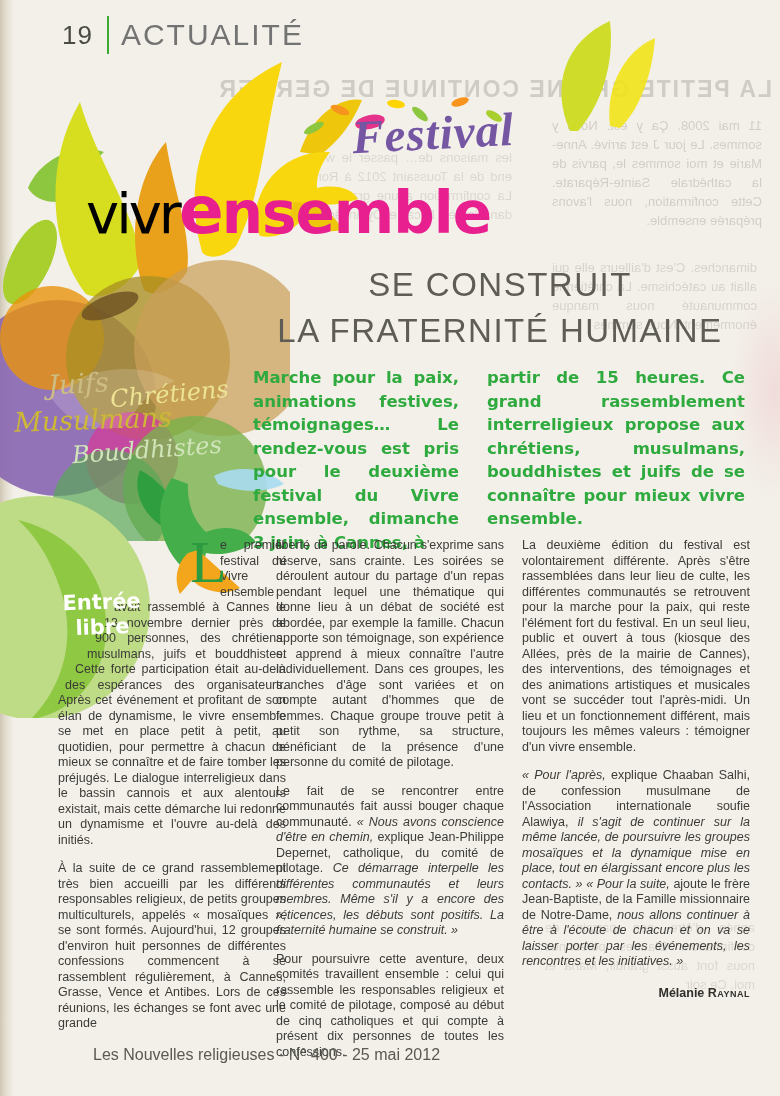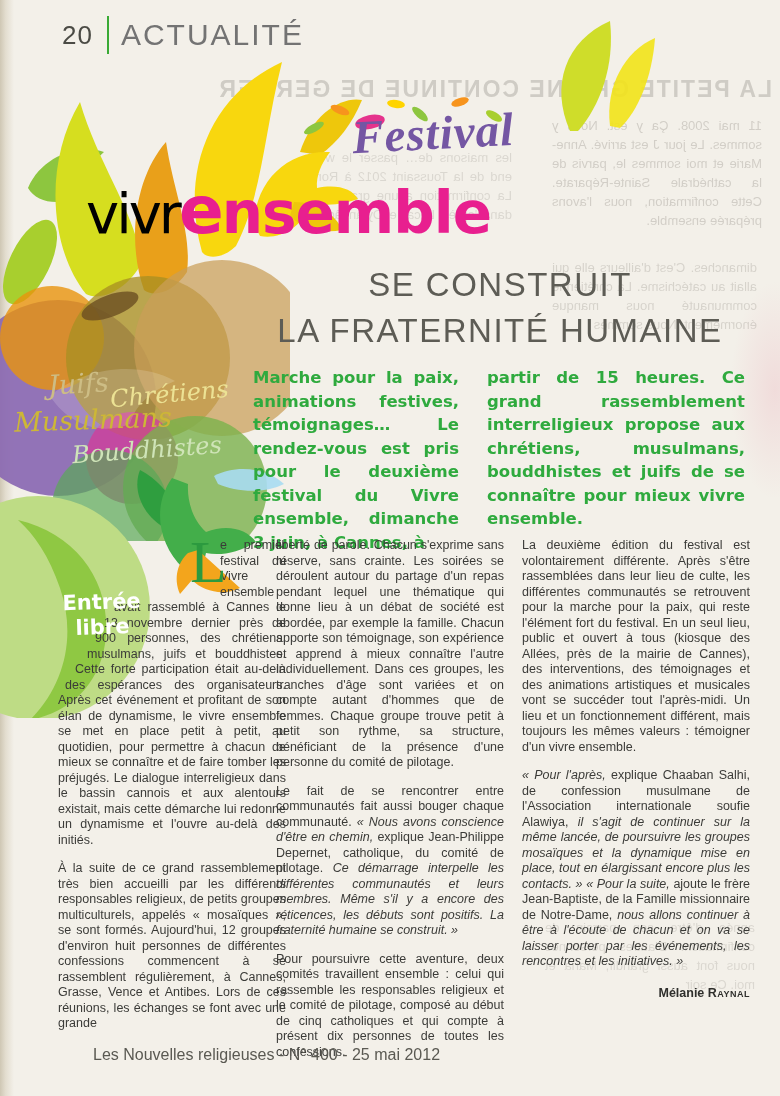--- a/index.html
+++ b/index.html
@@ -101,21 +101,21 @@
   <div class="scan-edge"></div>
   <div class="pink-bleed"></div>
 
   <div class="ghost ghost-headline">LA PETITE GRAINE CONTINUE DE GERMER</div>
   <div class="ghost ghost-b0">11 mai 2008. Ça y est. Nous y sommes. Le jour J est arrivé. Anne-Marie et moi sommes le, parvis de la cathédrale Sainte-Réparate. Cette confirmation, nous l'avons préparée ensemble.</div>
   <div class="ghost ghost-b1">les maisons de… passer le week-end de la Toussaint 2012 à Rome. La confirmation a une grande part dans l'après. Lucas et Dylan, âgé de</div>
   <div class="ghost ghost-b2">dimanches. C'est d'ailleurs elle qui allait au catéchisme. La chrétienne communauté nous manque énormément. Nous sommes</div>
   <div class="ghost ghost-b3">année d'être son parrain de confirmation. D'autres personnes nous font aussi grandir, Maria et moi. Ce soir</div>
 
   <div class="hdr">
-    <span class="pagenum">20</span>
+    <span class="pagenum">19</span>
     <span class="rule"></span>
     <span class="section">ACTUALITÉ</span>
   </div>
 
   <svg class="deco deco-top" width="370" height="280" viewBox="0 0 370 280">
     <ellipse cx="36" cy="210" rx="20" ry="46" transform="rotate(26 36 210)" fill="#a8cf2e"></ellipse>
     <path d="M34 136 C48 104 84 92 110 100 C94 114 86 130 84 146 C62 154 42 150 34 136 Z" fill="#8dc63f"></path>
     <path d="M92 242 C55 196 50 110 86 50 C104 112 140 158 148 210 C134 238 106 250 92 242 Z" fill="#d6de1f"></path>
     <path d="M150 238 C132 186 142 124 172 90 C180 142 198 180 193 220 C180 240 160 246 150 238 Z" fill="#e9a01a"></path>
     <path d="M208 200 C186 122 214 44 288 10 C270 82 268 144 242 194 C230 206 214 208 208 200 Z" fill="#f8d70e"></path>

